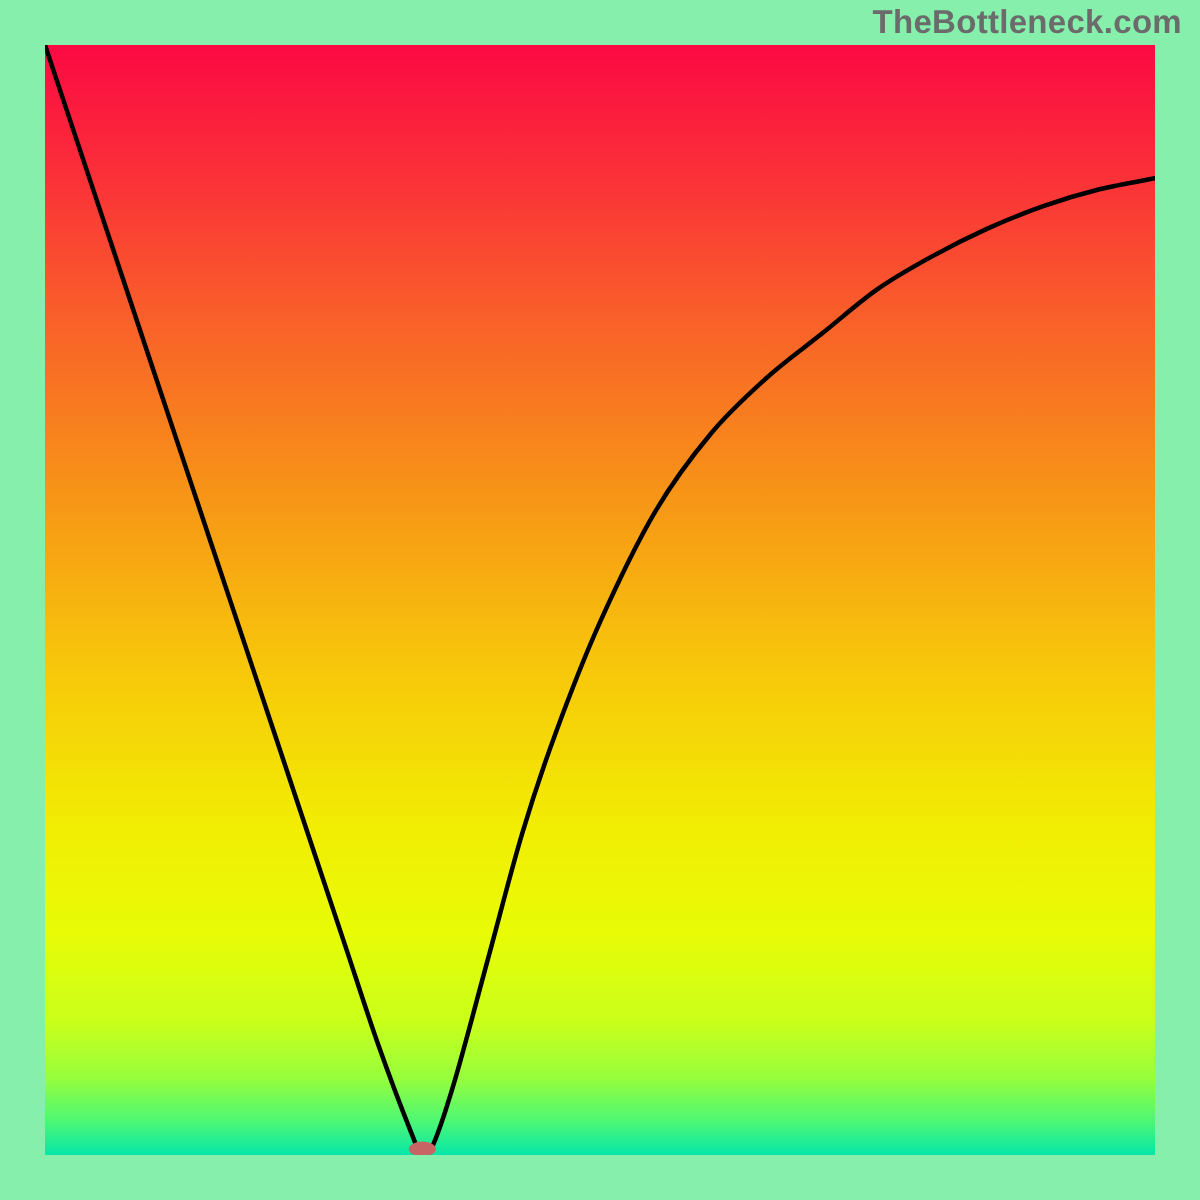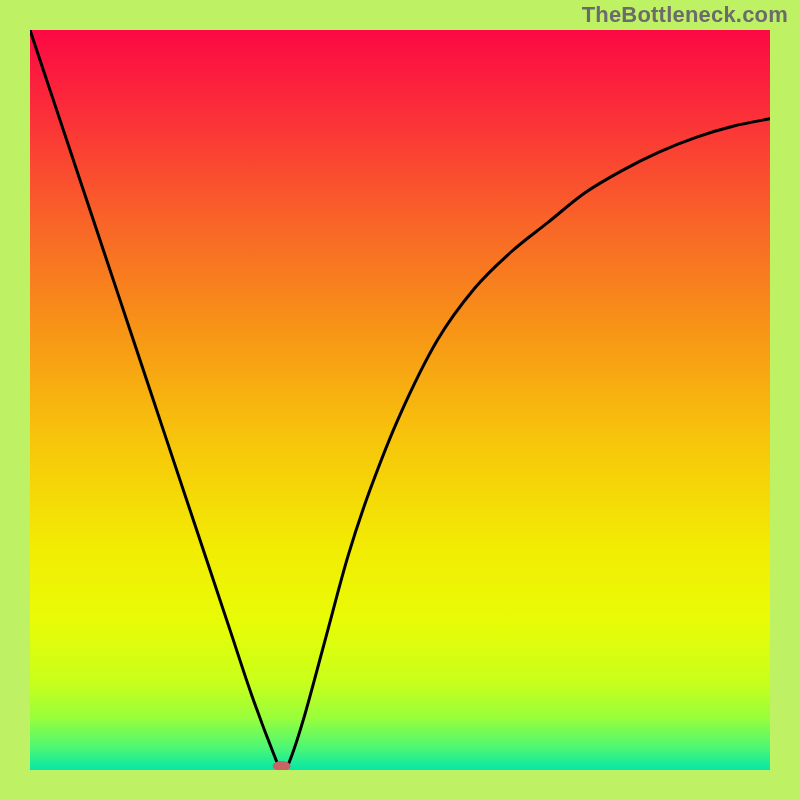--- a/index.html
+++ b/index.html
@@ -10,21 +10,21 @@
     background: #000;
     overflow: hidden;
     font-family: Arial, Helvetica, sans-serif;
   }
   .frame {
     position: absolute;
     top: 0;
     left: 0;
     width: 800px;
     height: 800px;
-    background: #bef264;
+    background: #86efac;
   }
   .plot {
     position: absolute;
     top: 30px;
     left: 30px;
     width: 740px;
     height: 740px;
     
   }
   .watermark {

